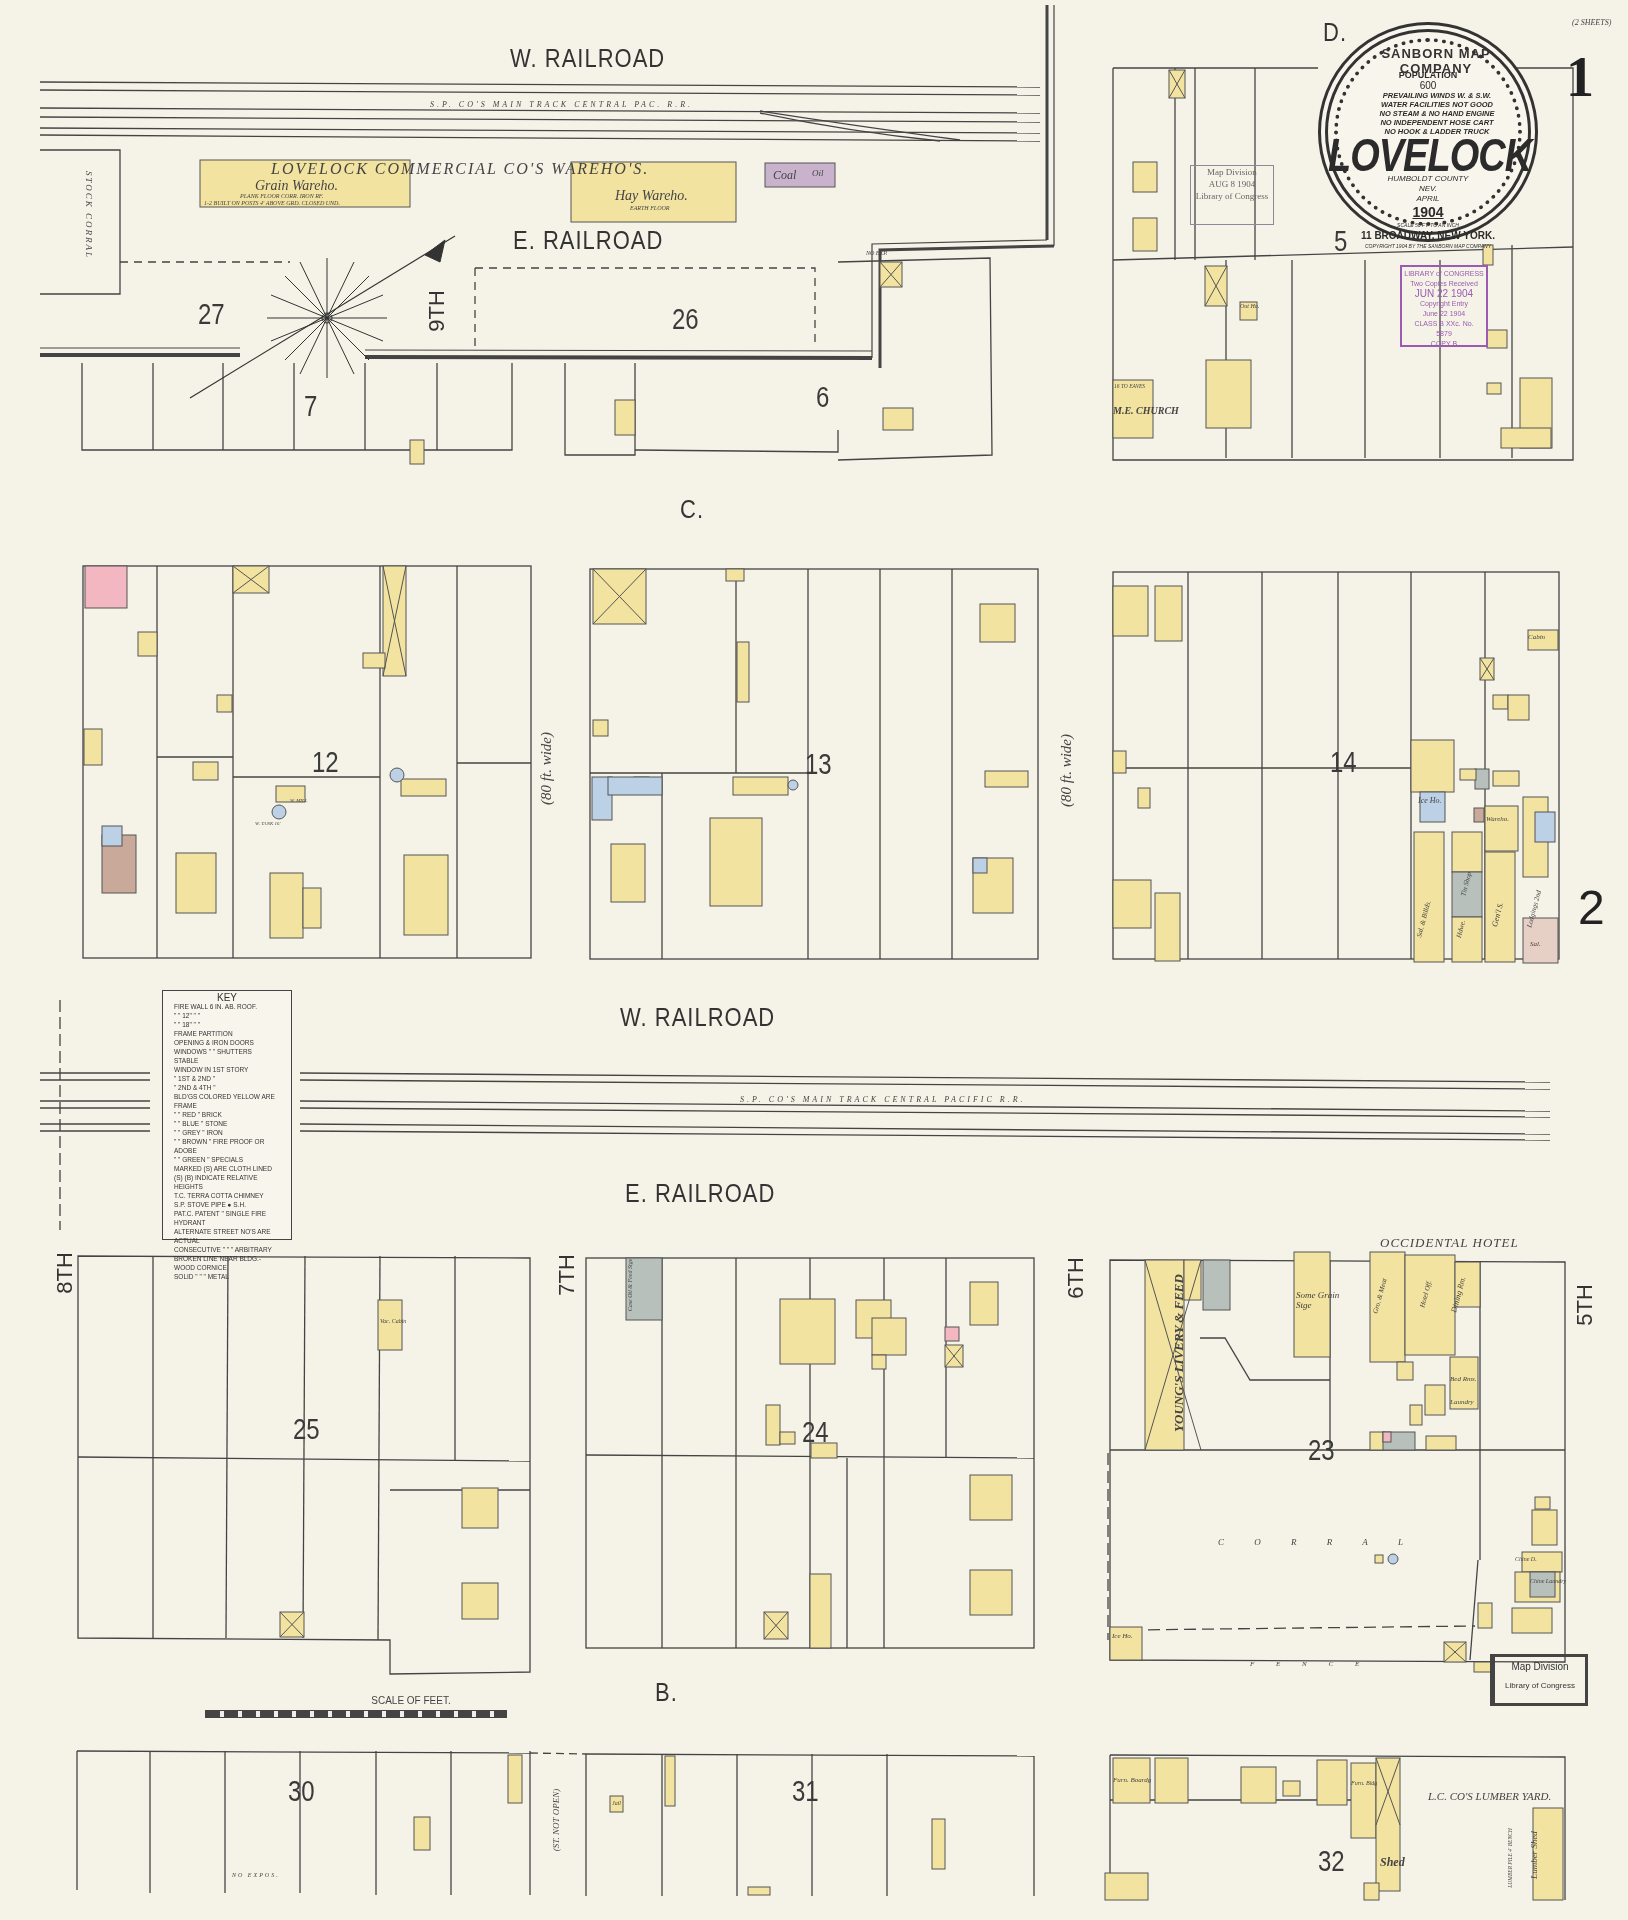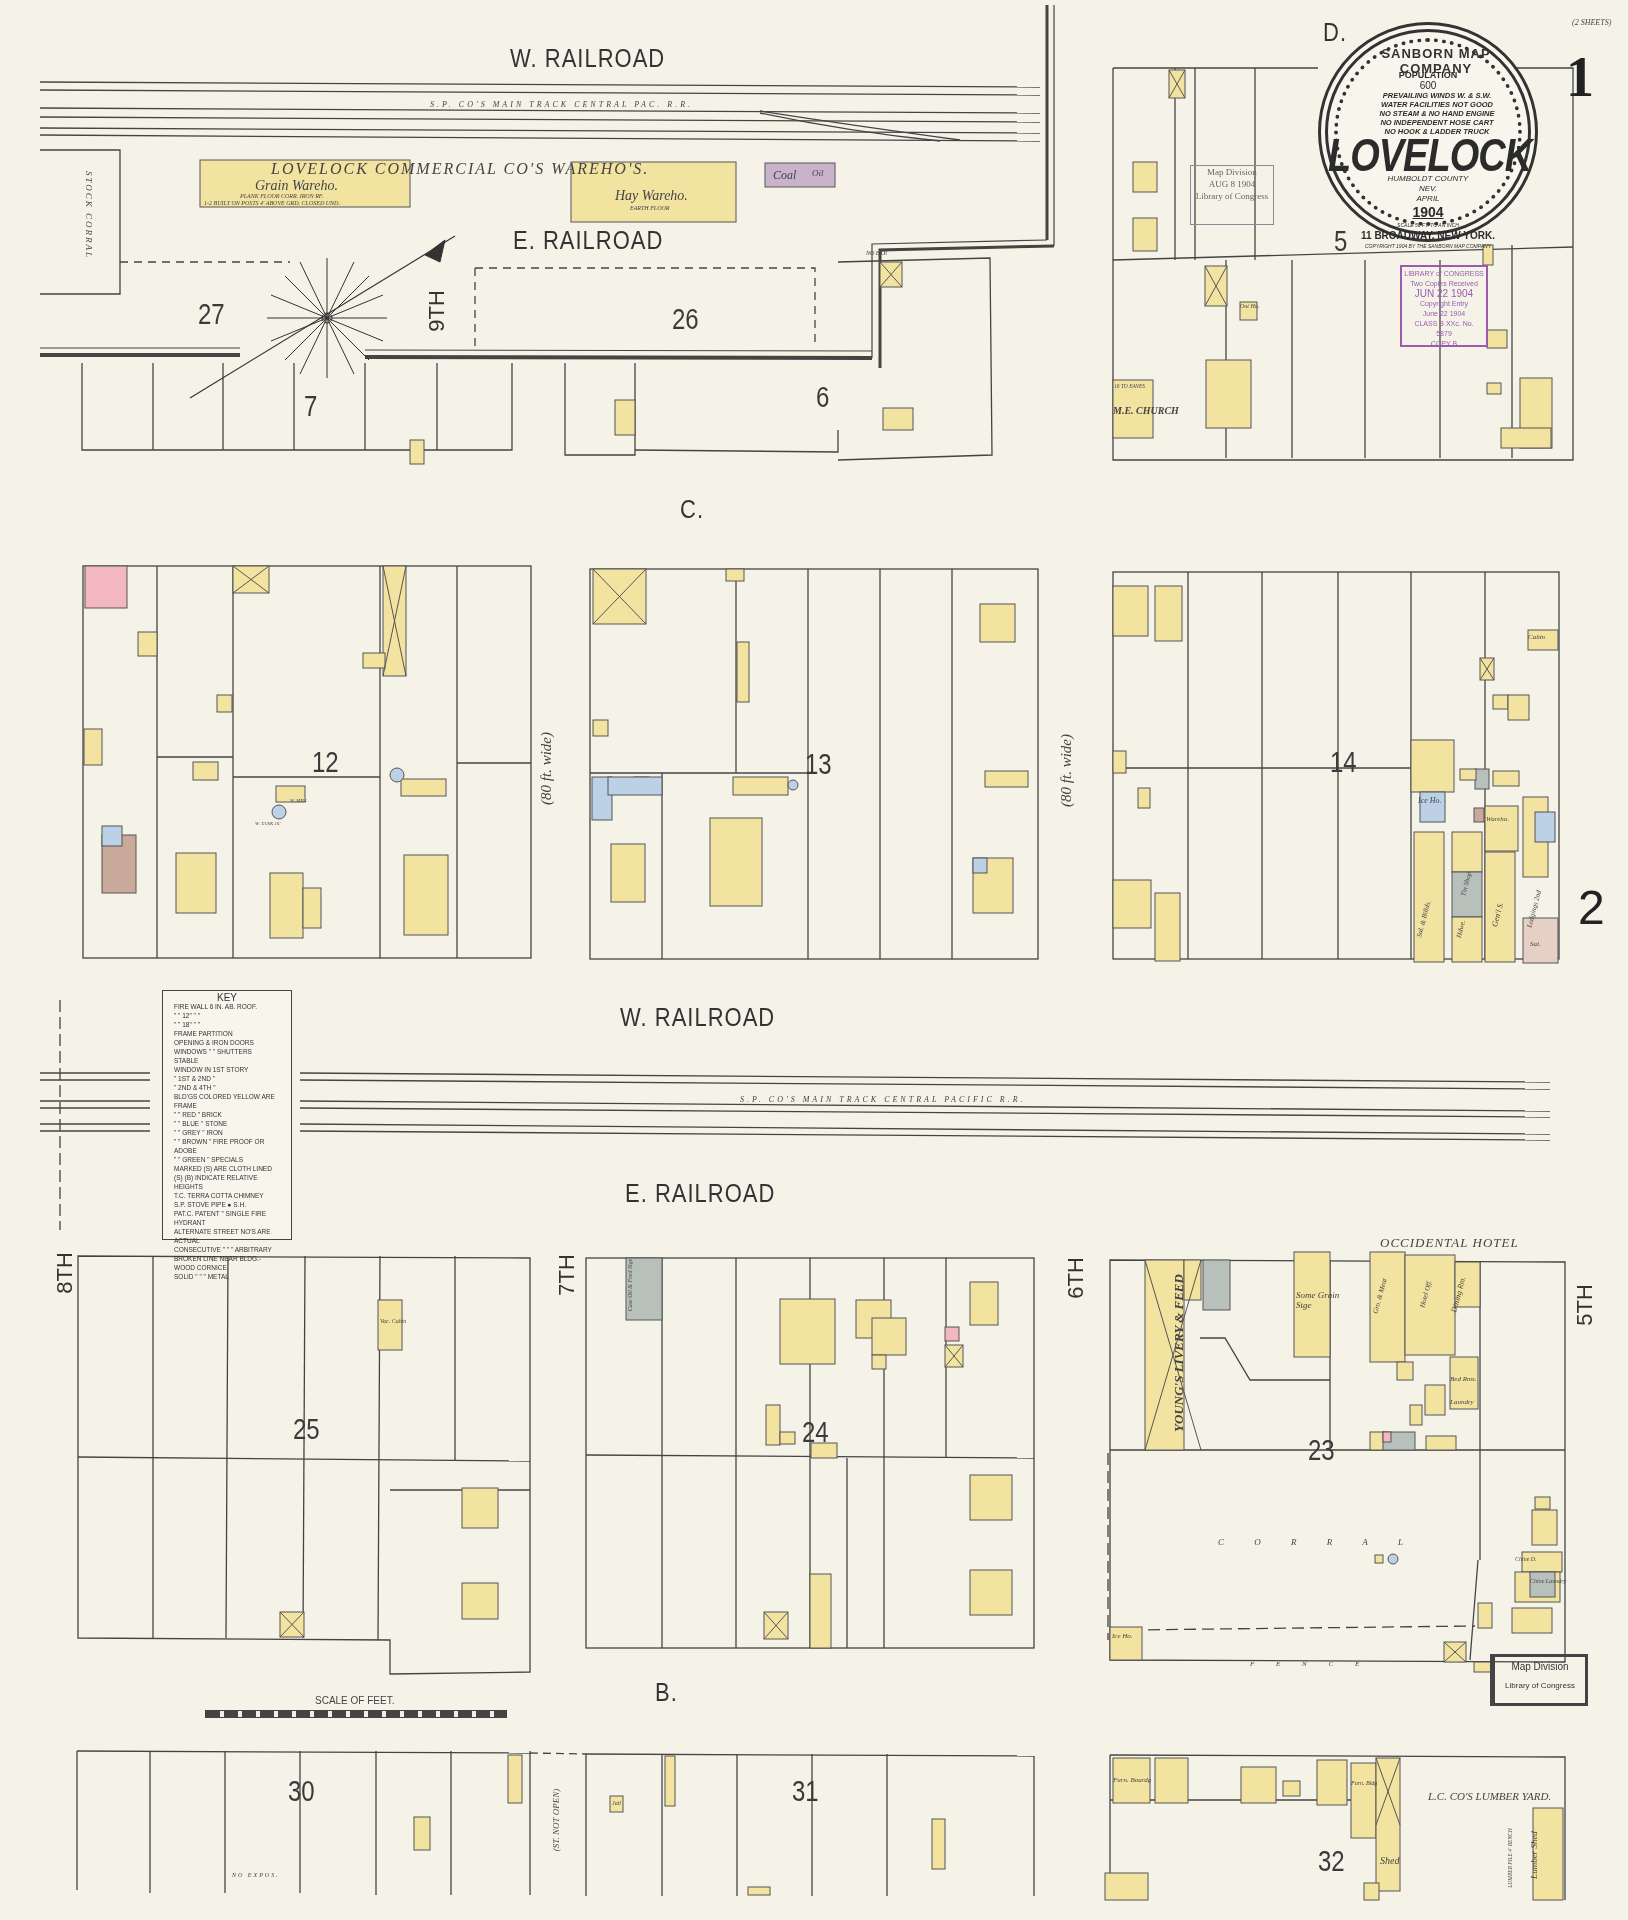--- a/index.html
+++ b/index.html
@@ -22,21 +22,21 @@
   .seal .yr{font-size:14px;font-weight:bold;text-decoration:underline;}
   .seal .addr{font-size:10px;font-weight:bold;}
   .sheet-num{position:absolute;left:1566px;top:45px;font-family:"Liberation Serif",serif;font-size:56px;font-weight:bold;color:#222;}
   .sheet-2{position:absolute;left:1578px;top:880px;font-family:"Liberation Sans",sans-serif;font-size:48px;color:#222;}
   .key{position:absolute;left:162px;top:990px;width:130px;height:250px;border:1.5px solid #444;background:#f7f5ec;font-size:6.5px;line-height:9px;padding:2px 11px;box-sizing:border-box;color:#333;}
   .key .title{text-align:center;font-size:10px;}
   .stamp-loc{position:absolute;left:1190px;top:165px;width:82px;height:58px;border:1.5px solid #8a8a9a;color:#666;font-family:"Liberation Serif",serif;font-size:9px;text-align:center;line-height:12px;}
   .stamp-copy{position:absolute;left:1400px;top:265px;width:88px;height:82px;border:2px solid #9a5bb0;color:#9a5bb0;font-size:7px;text-align:center;line-height:10px;padding-top:2px;box-sizing:border-box;}
   .stamp-copy .d{font-size:10px;}
   .stamp-bot{position:absolute;left:1490px;top:1654px;width:90px;height:46px;border:3px solid #444;border-left-width:5px;font-size:10px;color:#333;text-align:center;line-height:20px;background:transparent;}
-  .scale{position:absolute;left:205px;top:1695px;font-size:10px;color:#444;}
+  .scale{position:absolute;left:205px;top:1695px;font-size:10px;color:#444;text-align:center;}
   .scale .bar{width:142px;height:6px;border:1px solid #444;margin-top:4px;background:repeating-linear-gradient(90deg,#444 0 14px,#eee 14px 18px);}
 </style>
 </head>
 <body>
 
 <div id="page">
 
   <svg id="map-svg" width="1628" height="1920" viewBox="0 0 1628 1920">
     <g fill="none" stroke="#444" stroke-width="1.3">
 
@@ -424,21 +424,21 @@
   <span class="lbl small-it" style="left:1452px;top:925px;transform:rotate(-75deg);font-size:7px;">Hdwe.</span>
   <span class="lbl small-it" style="left:1485px;top:910px;transform:rotate(-75deg);font-size:8px;">Gen'l S.</span>
   <span class="lbl small-it" style="left:1515px;top:905px;transform:rotate(-75deg);font-size:7px;">Lodgings 2nd</span>
   <span class="lbl small-it" style="left:1530px;top:940px;font-size:7px;">Sal.</span>
   <span class="lbl small-it" style="left:1528px;top:633px;font-size:7px;">Cabin</span>
   <span class="lbl small-it" style="left:604px;top:1282px;transform:rotate(-90deg);font-size:6px;">Case Oil &amp; Feed Stge</span>
   <span class="lbl small-it" style="left:380px;top:1318px;font-size:6px;">Vac. Cabin</span>
   <span class="lbl bld-lbl" style="left:1428px;top:1790px;font-size:11px;">L.C. CO'S LUMBER YARD.</span>
   <span class="lbl small-it" style="left:1510px;top:1850px;transform:rotate(-90deg);font-size:9px;">Lumber Shed</span>
   <span class="lbl small-it" style="left:1480px;top:1855px;transform:rotate(-90deg);font-size:5.5px;">LUMBER PILE 4' BENCH</span>
-  <span class="lbl small-it" style="left:1380px;top:1855px;font-size:10px;">Shed</span>
+  <span class="lbl small-it" style="left:1380px;top:1855px;font-size:12px;font-weight:bold;">Shed</span>
   <span class="lbl small-it" style="left:1113px;top:1776px;font-size:7px;text-align:right;">Furn. Boardg</span>
   <span class="lbl small-it" style="left:1351px;top:1780px;font-size:6px;">Furn. Bldg</span>
   <span class="lbl small-it" style="left:612px;top:1800px;font-size:6px;">Jail</span>
   <span class="lbl small-it" style="left:255px;top:821px;font-size:5px;">W. TANK 16'</span>
   <span class="lbl small-it" style="left:290px;top:798px;font-size:5px;">W. MILL</span>
   <span class="lbl small-it" style="left:232px;top:1872px;font-size:6px;letter-spacing:2px;">NO EXPOS.</span>
 
   <div class="seal">
     <div class="ring"></div>
     <div class="arc" style="position:absolute;top:14px;left:16px;right:0;">SANBORN MAP COMPANY</div>

